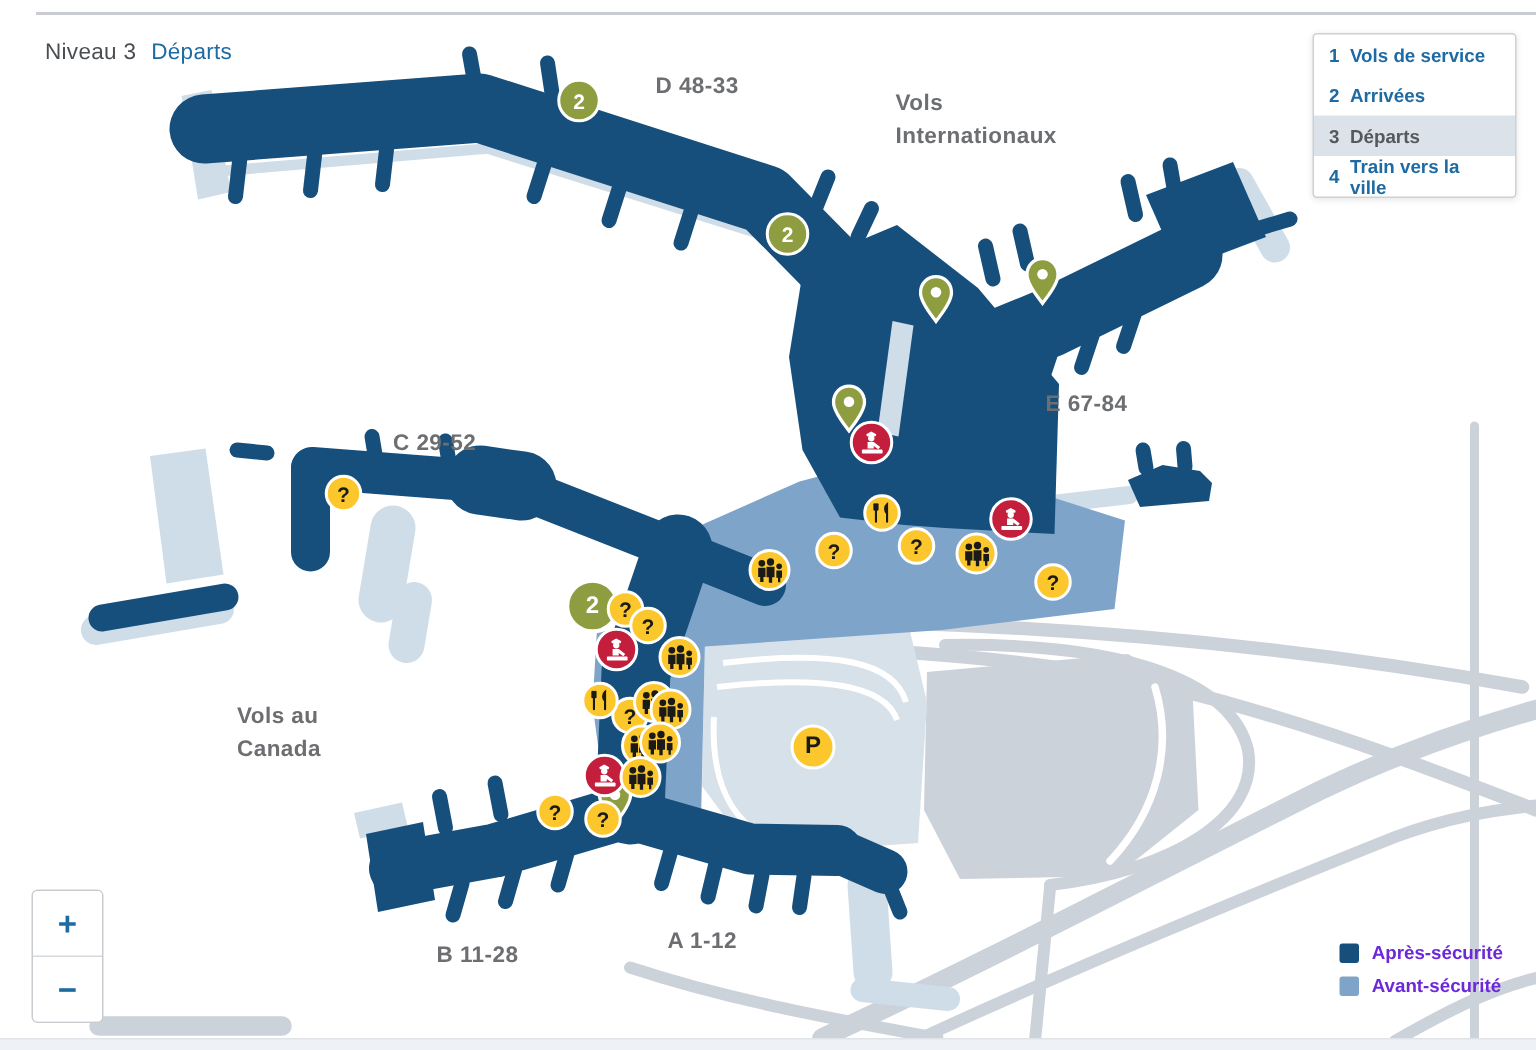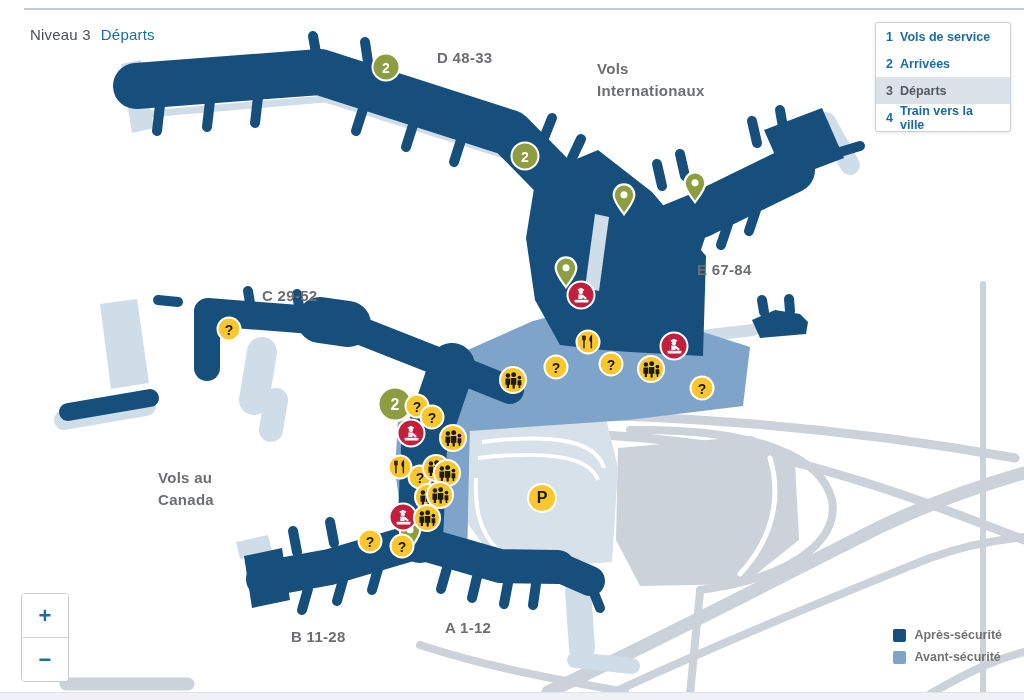--- a/index.html
+++ b/index.html
@@ -42,21 +42,21 @@
 
   
   .zoom-box{position:absolute;left:21px;top:593px;width:46px;background:#fff;
     border:1px solid #c8ccd0;border-radius:4px;overflow:hidden;}
   .zoom-btn{width:100%;height:43px;display:flex;align-items:center;justify-content:center;
     font-size:22px;font-weight:bold;color:#1e6aa3;cursor:pointer;background:#fff;}
   .zoom-btn + .zoom-btn{border-top:1px solid #d5d8dc;}
 
   
   .sec-legend{position:absolute;right:22px;top:624px;}
-  .legend-row{display:flex;align-items:center;height:22px;font-size:12.5px;font-weight:bold;color:#737373;}
+  .legend-row{display:flex;align-items:center;height:22px;font-size:12.5px;font-weight:bold;color:#6d28d9;}
   .legend-swatch{width:13px;height:13px;border-radius:2px;margin-right:8px;flex:0 0 13px;}
 </style>
 </head>
 <body>
 
 <div class="stage">
   <div class="top-rule"></div>
 
   <svg class="map-svg" width="1024" height="700" viewBox="0 0 1024 700">
 

